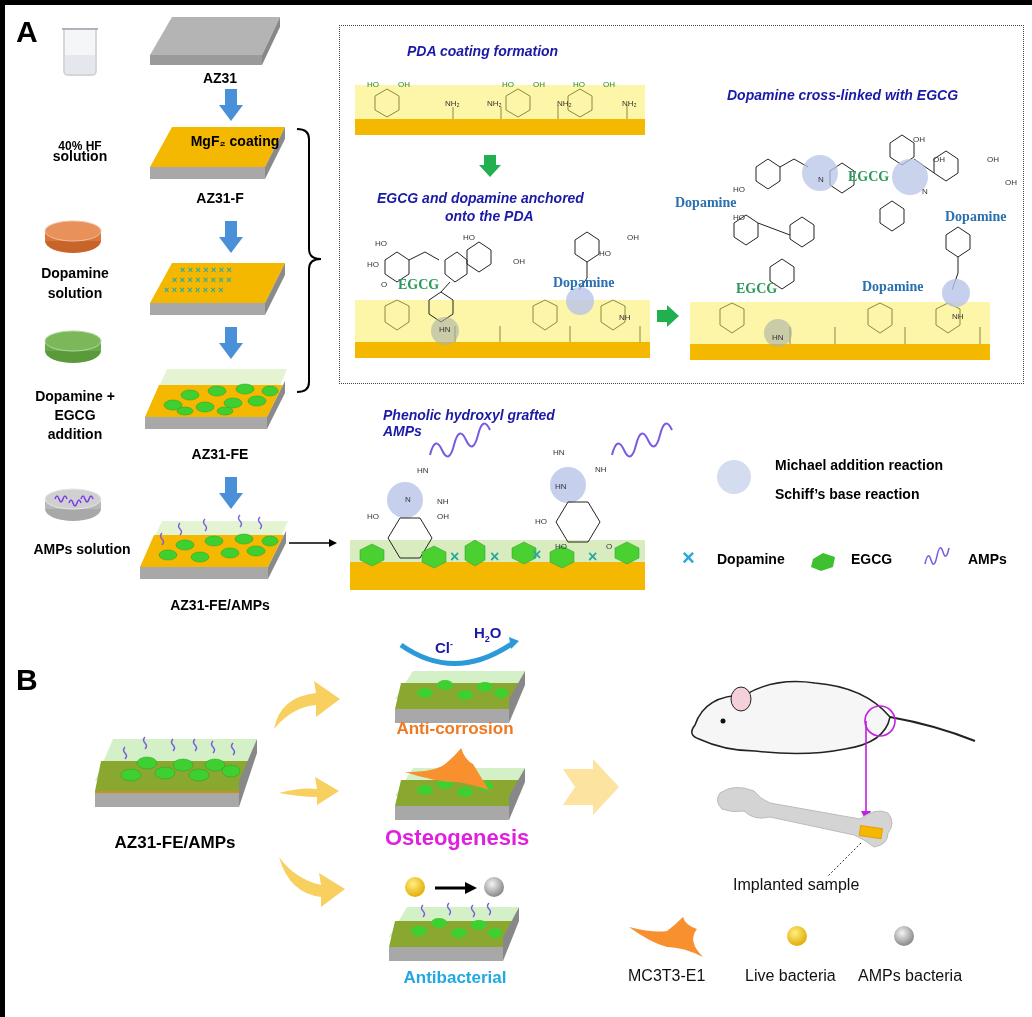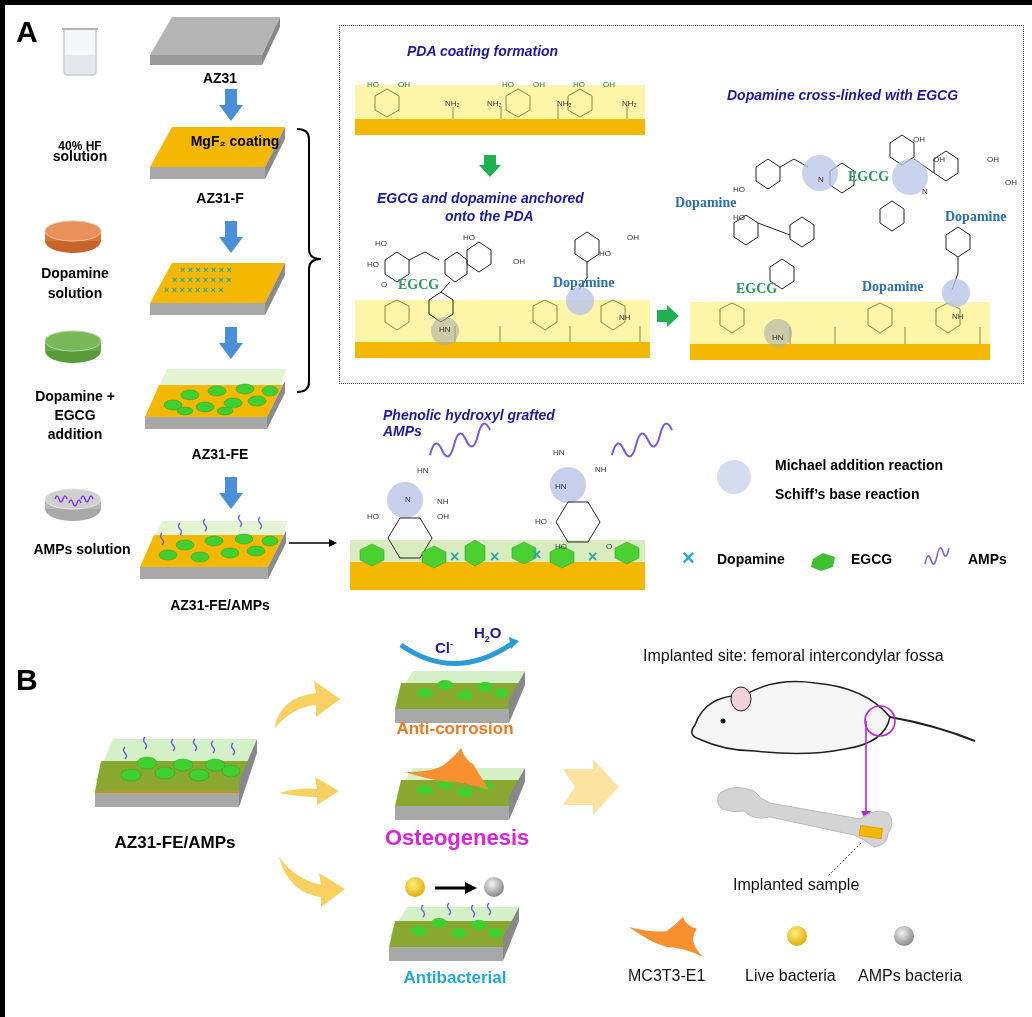--- a/index.html
+++ b/index.html
@@ -453,21 +453,20 @@
         <path d="M84 14 q3 -3 0 -6 q-3 -3 0 -6"></path>
         <path d="M100 12 q3 -3 0 -6 q-3 -3 0 -6"></path>
       </g>
   </svg>
   <div class="lbl" style="left:375px; top:963px; width:150px; font-size:17px; color:#20a8e0;">Antibacterial</div>
 
   <svg style="left:558px; top:754px;" width="58" height="56">
     <polygon points="0,10 30,10 30,0 56,28 30,56 30,46 0,46 12,28" fill="#fce4a0"></polygon>
   </svg>
 
-  <div class="plain" style="left:638px; top:642px;">Implanted  site: femoral intercondylar  fossa</div>
   <svg style="left:670px; top:660px;" width="300" height="100">
     <path d="M20 60 Q30 30 70 30 Q100 12 140 18 Q190 22 215 52 Q210 78 170 84 Q130 92 80 86 Q50 86 24 74 Q12 70 20 60 Z" fill="#f6f6f6" stroke="#222" stroke-width="1.5"></path>
     <ellipse cx="66" cy="34" rx="10" ry="12" fill="#f4d0d8" stroke="#222" stroke-width="1"></ellipse>
     <circle cx="48" cy="56" r="2.5" fill="#111"></circle>
     <path d="M215 52 Q260 60 300 76" stroke="#222" stroke-width="2" fill="none"></path>
     <circle cx="205" cy="56" r="15" fill="none" stroke="#c020e0" stroke-width="1.6"></circle>
   </svg>
   <svg style="left:855px; top:716px;" width="12" height="104">
     <line x1="6" y1="0" x2="6" y2="92" stroke="#c020e0" stroke-width="1.6"></line>
     <polygon points="1,90 11,90 6,100" fill="#c020e0"></polygon>

